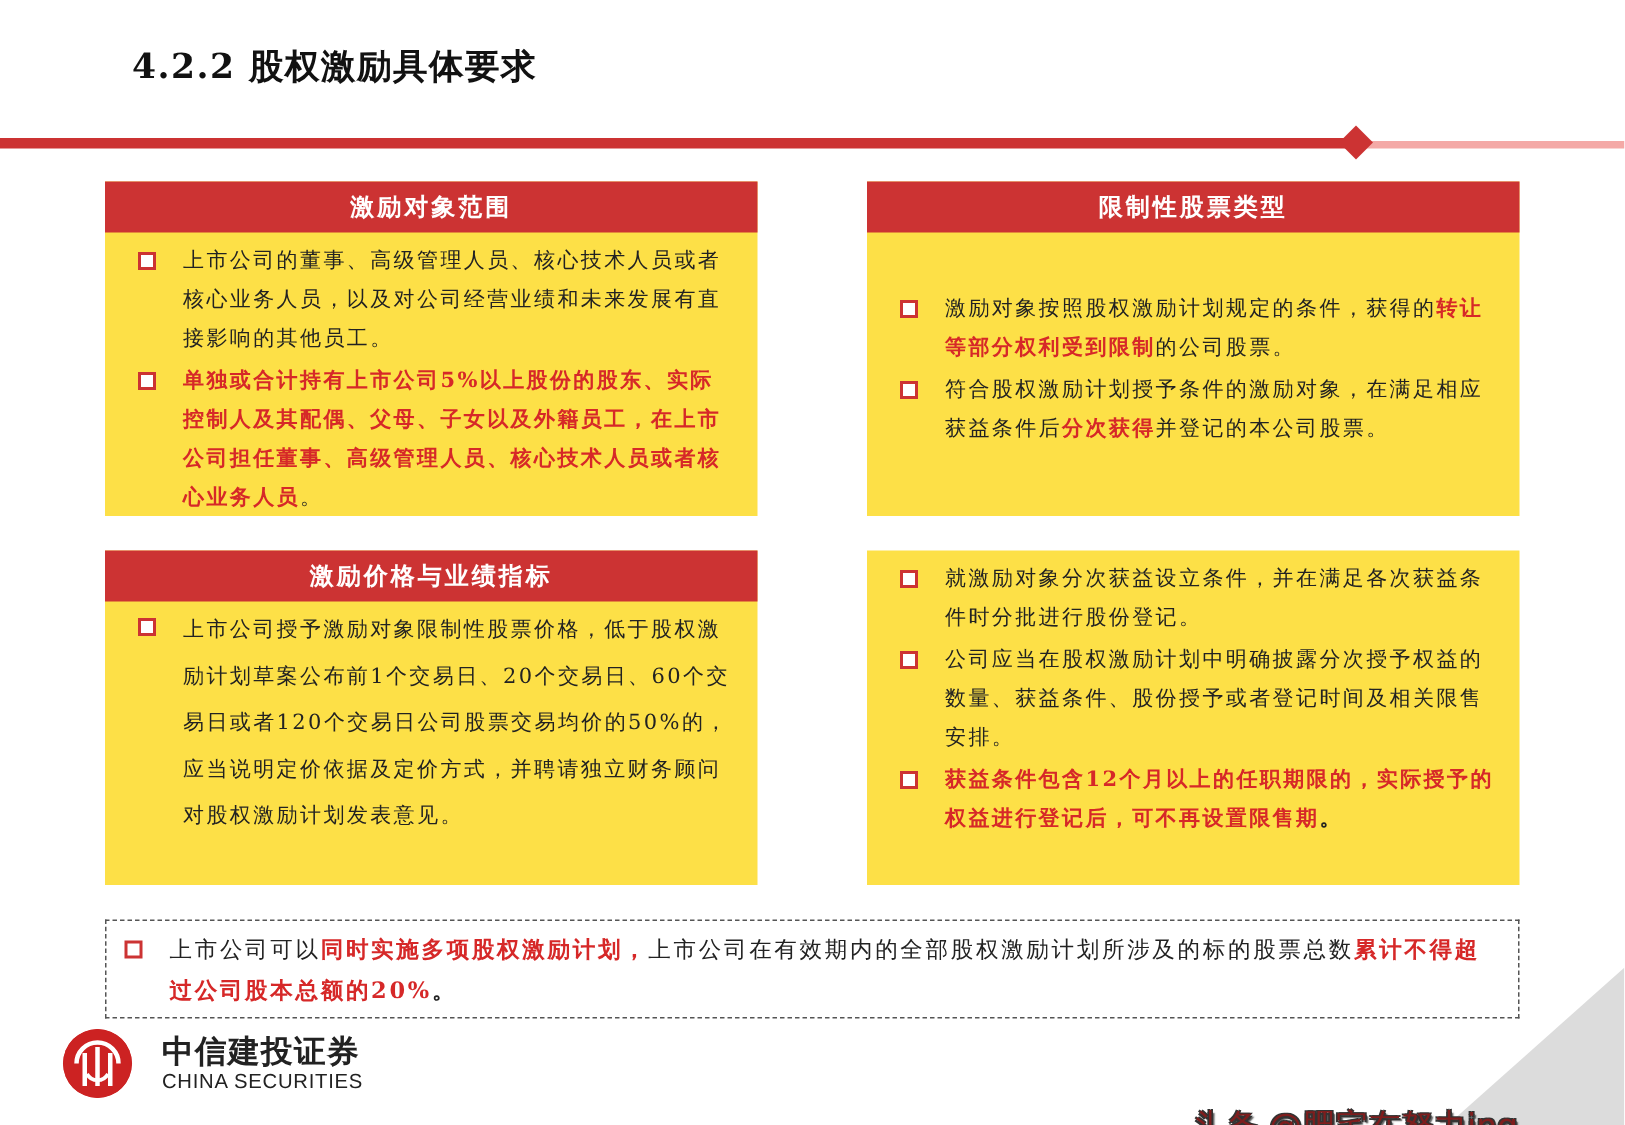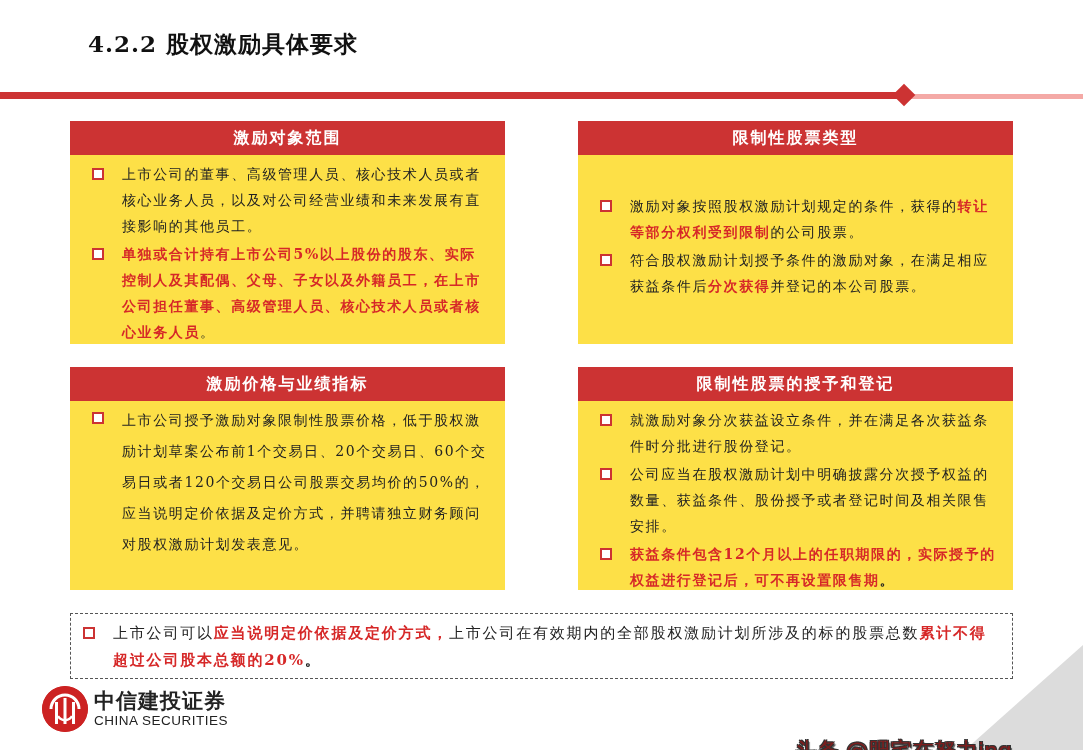--- a/index.html
+++ b/index.html
@@ -47,21 +47,21 @@
     .note-box {
       position: absolute; left: 70px; top: 613px; width: 943px; height: 66px;
       border: 1.5px dashed #555; padding: 6px 12px;
     }
     .note-box .bullet-item { font-size: 15px; line-height: 27px; letter-spacing: 1.8px; }
 
     .logo { position: absolute; left: 42px; top: 686px; display: flex; align-items: center; }
     .logo-mark {
       width: 46px; height: 46px; border-radius: 50%; background: #cc2222; position: relative; overflow: hidden;
     }
-    .logo-text { margin-left: 6px; }
+    .logo-text { margin-left: 20px; }
     .logo-cn { font-family: "DejaVu Sans", "Liberation Sans", sans-serif; font-size: 21px; font-weight: bold; color: #222; letter-spacing: 1px; line-height: 24px; }
     .logo-en { font-family: "Liberation Sans", "DejaVu Sans", sans-serif; font-size: 13.5px; color: #222; letter-spacing: 0.5px; line-height: 16px; }
 
     .corner-shape {
       position: absolute; left: 0; top: 0; width: 1083px; height: 750px; pointer-events: none;
     }
     .watermark {
       position: absolute; left: 795px; top: 697px;
       font-family: "DejaVu Sans", "Liberation Sans", sans-serif; font-size: 22px; color: #7f1d1d;
       text-shadow: 1px 1px 0 #333, -1px -1px 0 #333, 1px -1px 0 #333, -1px 1px 0 #333, 2px 2px 1px #555;
@@ -110,41 +110,40 @@
   <div class="panel-header">激励价格与业绩指标</div>
   <div class="panel-body">
       <div class="bullet-item">
         <span class="bullet-box"></span>
         <span class="bullet-text"><span>上市公司授予激励对象限制性股票价格，低于股权激励计划草案公布前1个交易日、20个交易日、60个交易日或者120个交易日公司股票交易均价的50%的，应当说明定价依据及定价方式，并聘请独立财务顾问对股权激励计划发表意见。</span></span>
       </div>
     </div>
 </div>
 
 <div class="panel" id="p4">
-  <div class="panel-header">限制性股票的授予和登记</div>
   <div class="panel-body">
       <div class="bullet-item">
         <span class="bullet-box"></span>
         <span class="bullet-text"><span>就激励对象分次获益设立条件，并在满足各次获益条件时分批进行股份登记。</span></span>
       </div>
       <div class="bullet-item">
         <span class="bullet-box"></span>
         <span class="bullet-text"><span>公司应当在股权激励计划中明确披露分次授予权益的数量、获益条件、股份授予或者登记时间及相关限售安排。</span></span>
       </div>
       <div class="bullet-item">
         <span class="bullet-box"></span>
         <span class="bullet-text"><span class="red-bold">获益条件包含12个月以上的任职期限的，实际授予的权益进行登记后，可不再设置限售期</span><span class="black-bold">。</span></span>
       </div>
     </div>
 </div>
 
 <div class="note-box">
   <div class="bullet-item">
     <span class="bullet-box"></span>
-    <span class="bullet-text"><span>上市公司可以</span><span class="red-bold">应当说明定价依据及定价方式，</span><span>上市公司在有效期内的全部股权激励计划所涉及的标的股票总数</span><span class="red-bold">累计不得超过公司股本总额的20%</span><span class="black-bold">。</span></span>
+    <span class="bullet-text"><span>上市公司可以</span><span class="red-bold">同时实施多项股权激励计划，</span><span>上市公司在有效期内的全部股权激励计划所涉及的标的股票总数</span><span class="red-bold">累计不得超过公司股本总额的20%</span><span class="black-bold">。</span></span>
   </div>
 </div>
 
 <svg class="corner-shape" viewBox="0 0 1083 750">
   <polygon points="1083,645 1083,750 965,750" fill="#dcdcdc"></polygon>
 </svg>
 
 <div class="logo">
   <div class="logo-mark">
     <svg width="46" height="46" viewBox="0 0 46 46">

